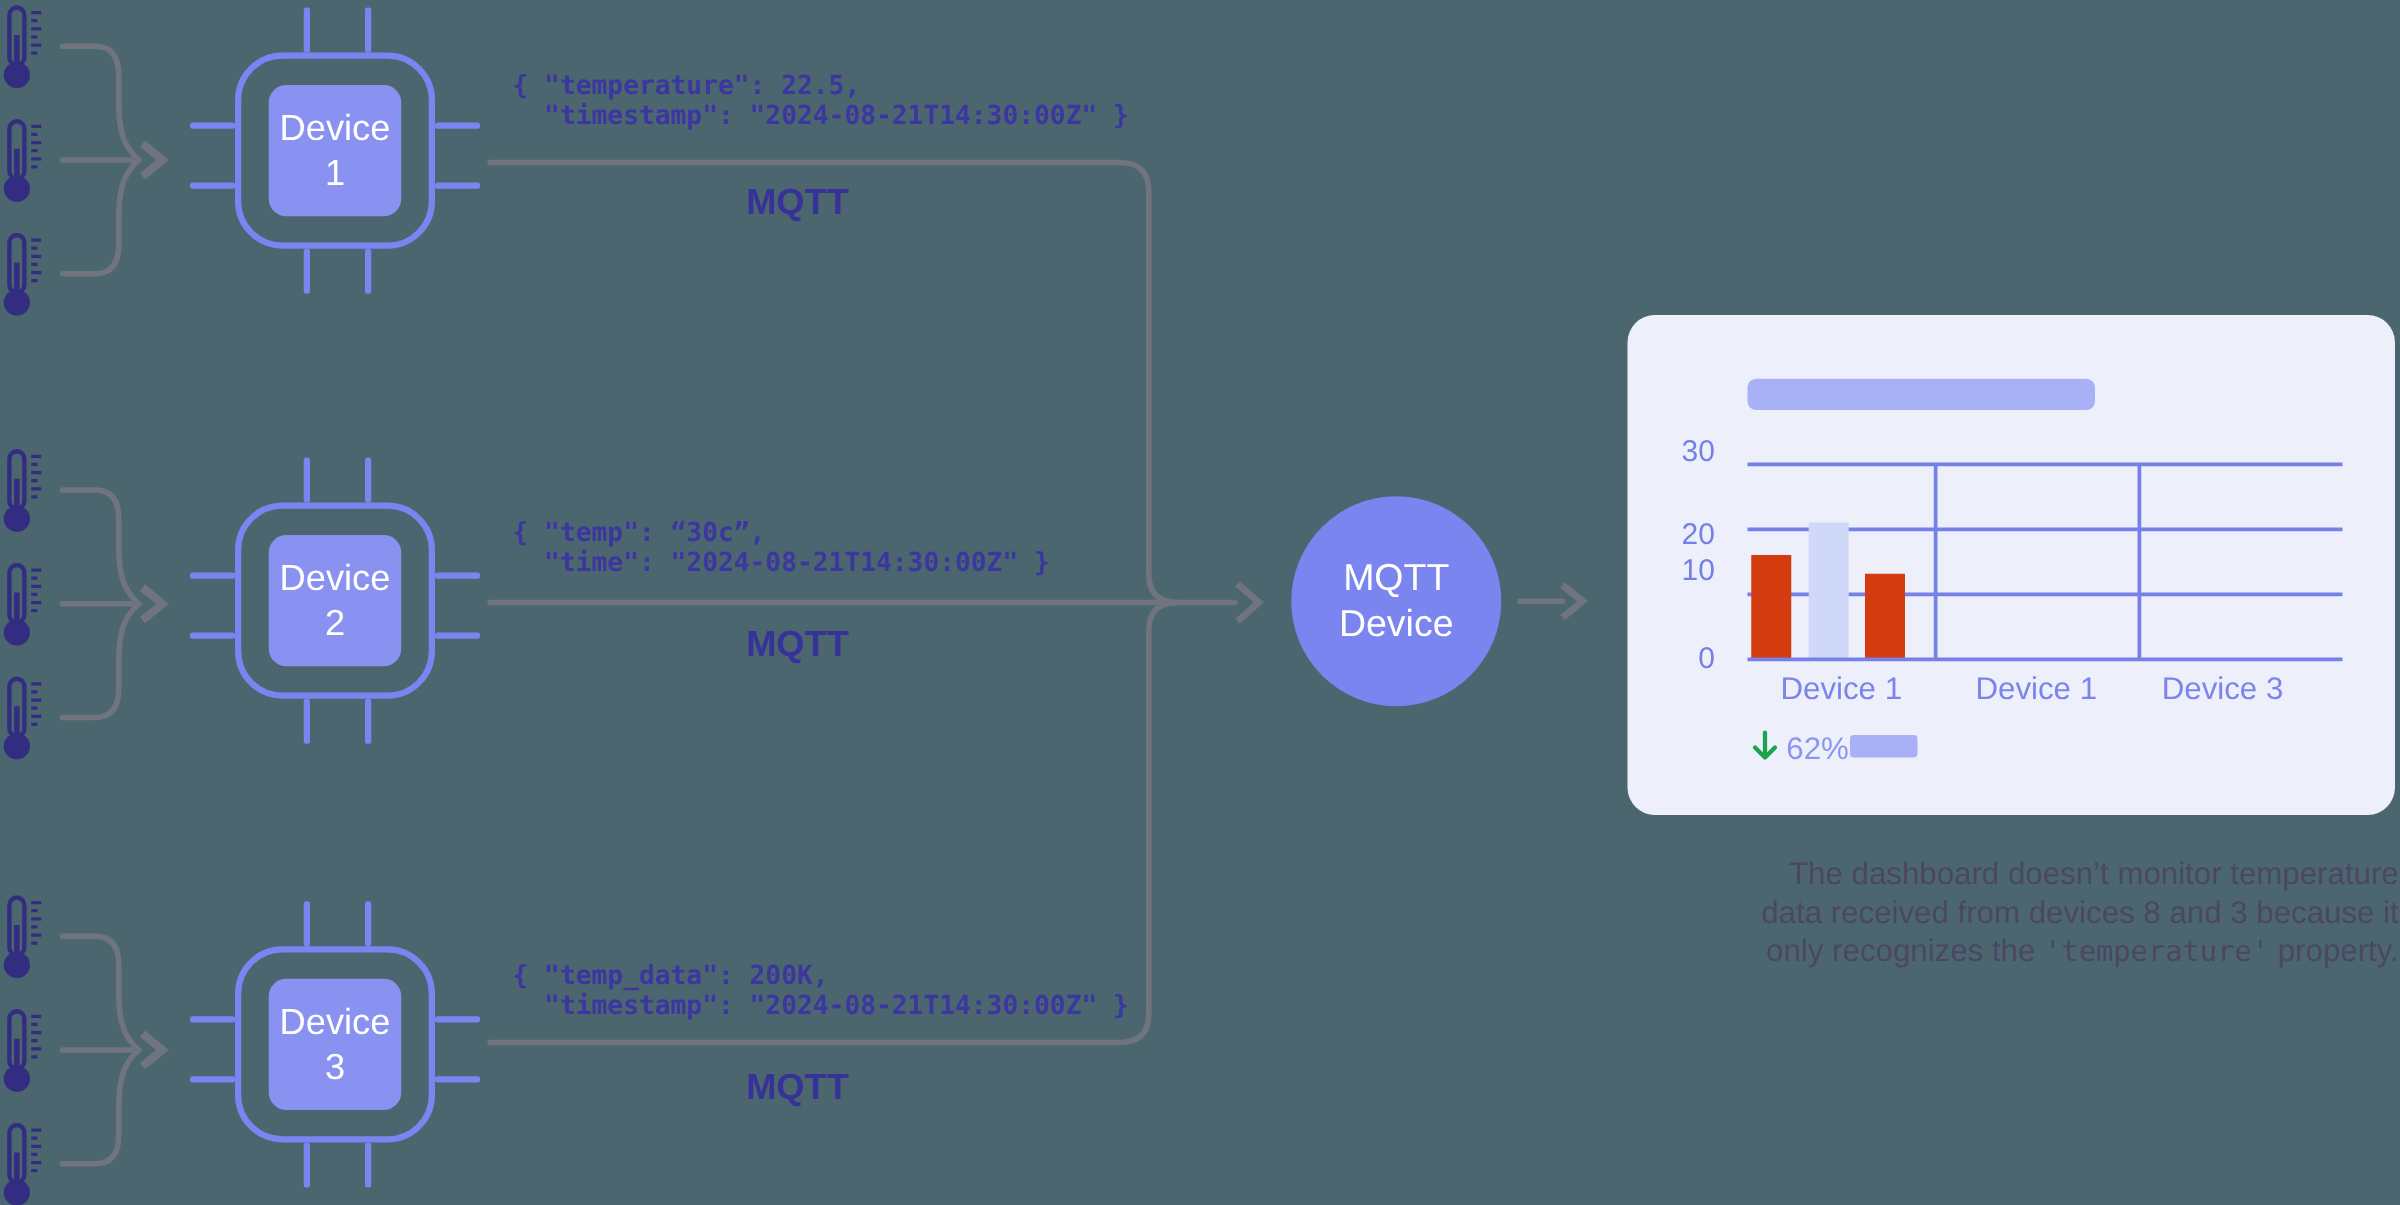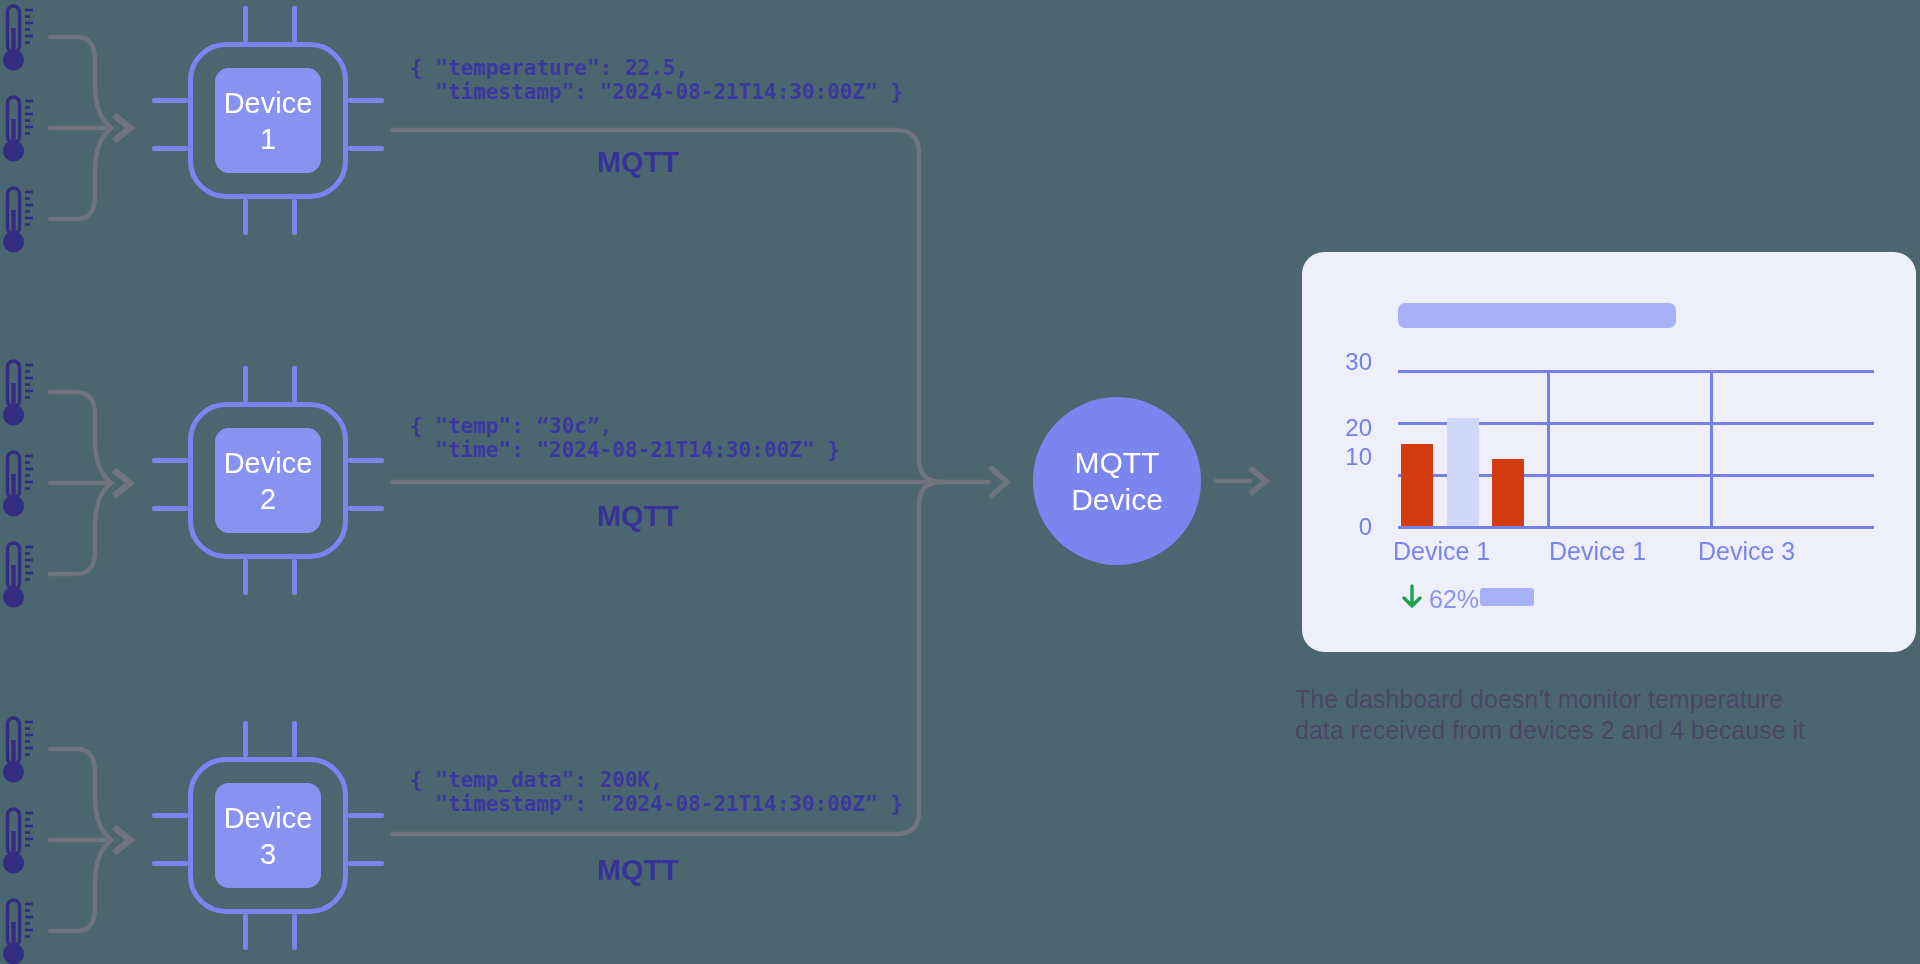--- a/index.html
+++ b/index.html
@@ -36,26 +36,26 @@
           background:#7B85EF;color:#fff;display:flex;flex-direction:column;align-items:center;
           justify-content:center;font-size:30px;line-height:37px;}
 
   
   .card{position:absolute;left:1302px;top:252px;width:614px;height:400px;background:#EDF0FB;
         border-radius:22px;}
   .ph-bar{position:absolute;background:#A8B1F5;border-radius:7px;}
   .gridline{position:absolute;background:#7680E8;height:3px;}
   .vline{position:absolute;background:#7680E8;width:3px;}
   .ytick{position:absolute;width:70px;left:0;text-align:right;color:#7480E6;font-size:24px;}
-  .xlabel{position:absolute;width:160px;text-align:left;color:#7A84EC;font-size:25px;}
+  .xlabel{position:absolute;width:160px;text-align:center;color:#7A84EC;font-size:25px;}
   .bar{position:absolute;}
   .trend-pct{position:absolute;color:#8B94EE;font-size:25px;}
 
   
-  .caption{position:absolute;left:1295px;top:684px;width:624px;text-align:left;
+  .caption{position:absolute;left:1295px;top:684px;width:624px;text-align:right;
            color:#4B4663;font-size:25px;line-height:31px;}
   .caption .code{font-family:"DejaVu Sans Mono",monospace;font-size:23px;}
 </style>
 </head>
 <body>
 
 <div id="stage">
 
   <svg class="overlay" width="1920" height="964" viewBox="0 0 1920 964">
     <g stroke="#6F747E" stroke-width="4.5" fill="none" stroke-linecap="round">
@@ -284,16 +284,17 @@
       </div>
     <svg class="abs" style="left:98px;top:332px" width="24" height="27" viewBox="0 0 24 27">
       <path d="M12 2 V21 M4 14 L12 22 L20 14" stroke="#1EA34D" stroke-width="3.4" fill="none" stroke-linecap="round" stroke-linejoin="round"></path>
     </svg>
     <div class="trend-pct" style="left:127px;top:333px">62%</div>
     <div class="ph-bar" style="left:178px;top:336px;width:54px;height:18px;border-radius:3px"></div>
   </div>
 
   <div class="caption">
     <div>The dashboard doesn’t monitor temperature</div>
-    <div>data received from devices 2 and 4 because it</div>
+    <div>data received from devices 8 and 3 because it</div>
+    <div><span>only recognizes the </span><span class="code">'temperature'</span><span> property.</span></div>
   </div>
 
 </div>
 
 </body></html>

